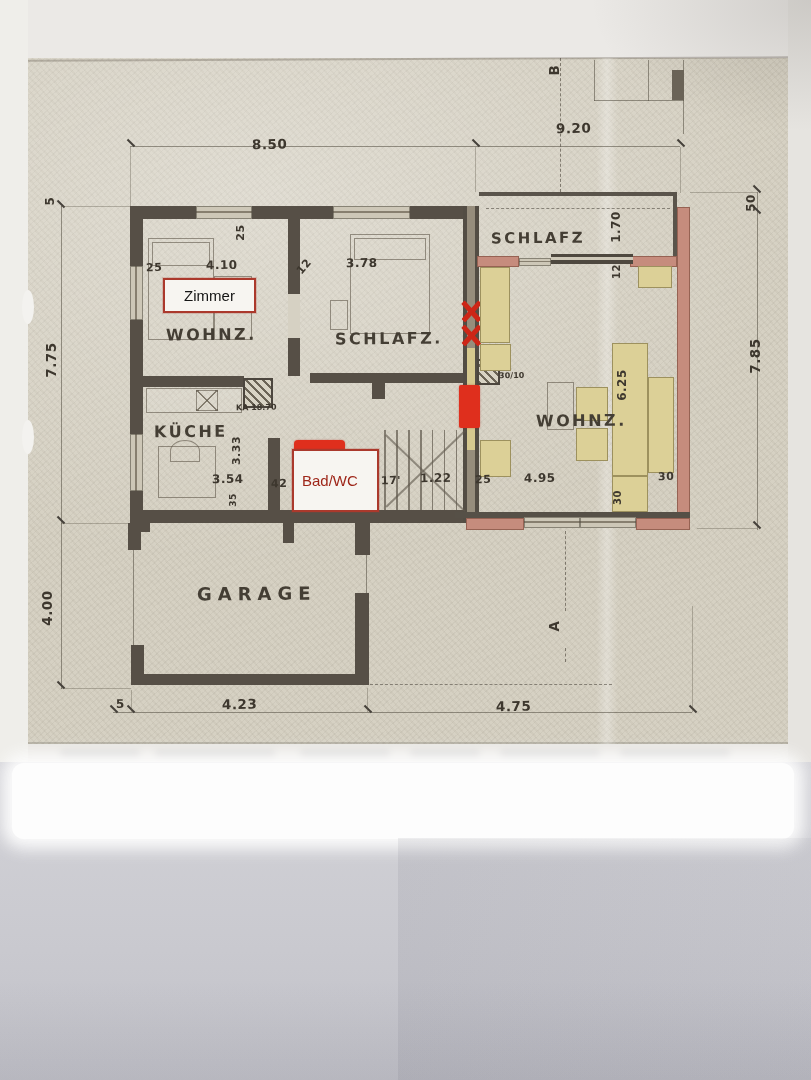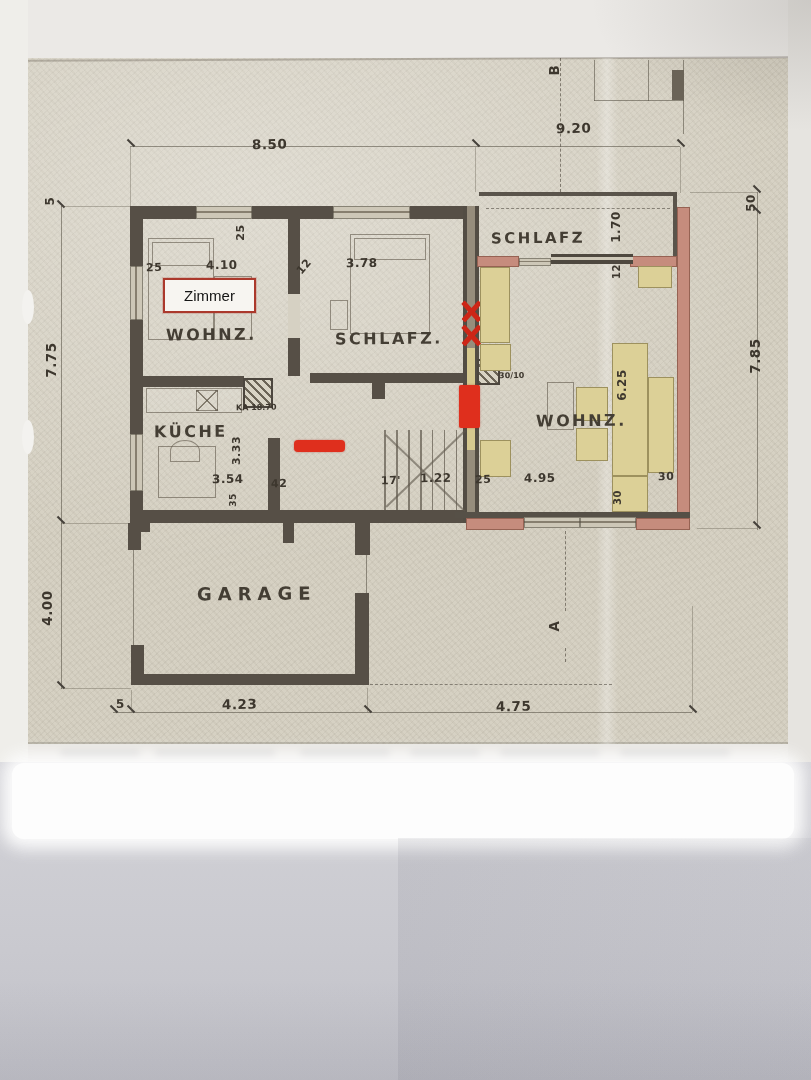--- a/index.html
+++ b/index.html
@@ -216,20 +216,23 @@
   <span class="dim" style="left:524px;top:471px;">4.95</span>
   <span class="dim" style="left:658px;top:470px;font-size:11px;">30</span>
   <span class="dim r90" style="left:606px;top:378px;">6.25</span>
   <span class="dim r90" style="left:610px;top:492px;font-size:10px;">30</span>
   <span class="dim tinyt" style="left:236px;top:403px;">KA 18.70</span>
 
   <div class="obox" style="left:163px;top:278px;width:89px;height:31px;">
     <span>Zimmer</span>
   </div>
   <div class="redbar" style="left:294px;top:440px;width:51px;height:12px;border-radius:4px;"></div>
+  <div class="obox" style="left:292px;top:449px;width:87px;height:63px;color:#9e2619;justify-content:flex-start;padding-left:8px;box-sizing:border-box;">
+    <span>Bad/WC</span>
+  </div>
 
   <div class="abs" style="left:28px;top:744px;width:760px;height:18px;background:#e9e7e3;"></div>
   <div class="smudge" style="left:60px;top:750px;width:80px;"></div>
   <div class="smudge" style="left:155px;top:750px;width:120px;"></div>
   <div class="smudge" style="left:300px;top:750px;width:90px;"></div>
   <div class="smudge" style="left:410px;top:750px;width:70px;"></div>
   <div class="smudge" style="left:500px;top:750px;width:100px;"></div>
   <div class="smudge" style="left:620px;top:750px;width:110px;"></div>
   <div class="whiteband" style="left:12px;top:763px;width:782px;height:76px;"></div>
 

